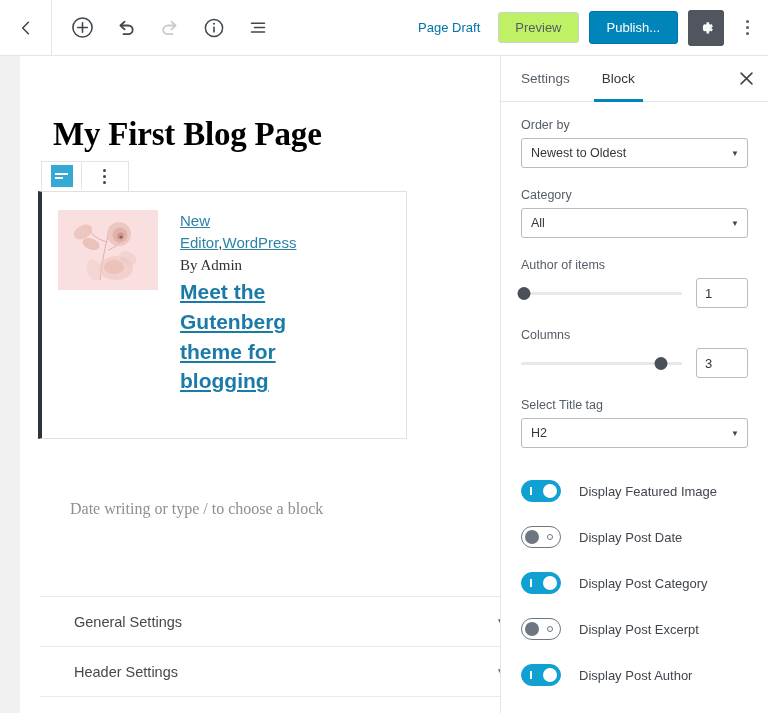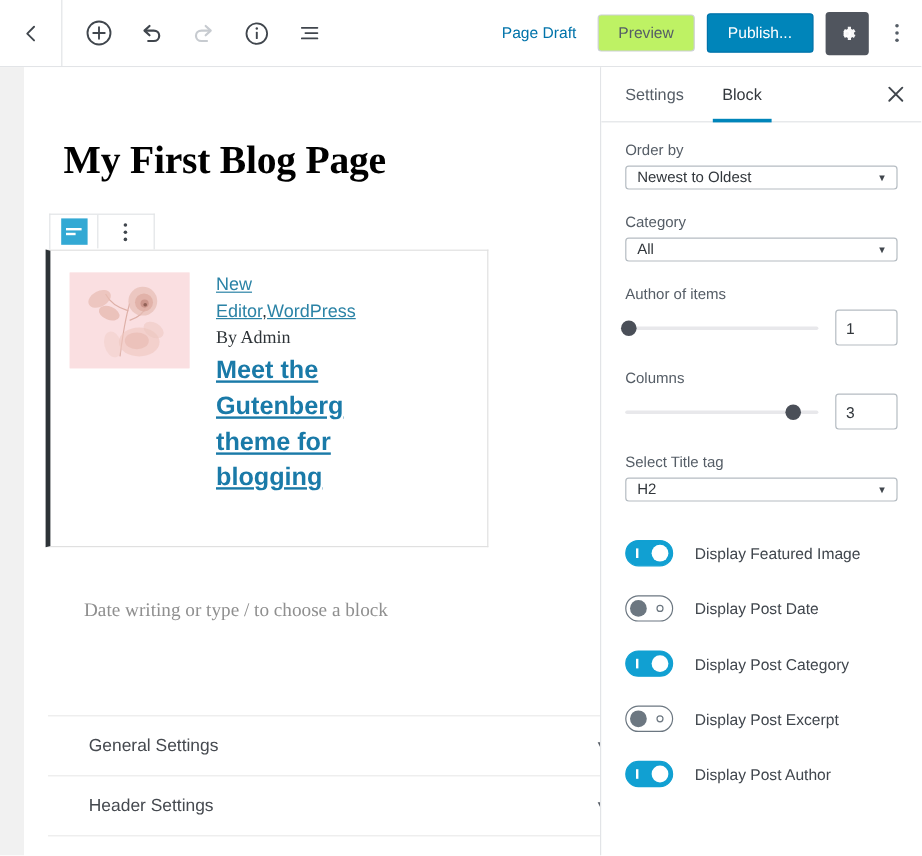--- a/index.html
+++ b/index.html
@@ -131,21 +131,21 @@
     font-weight: 700;
     color: #000000;
     letter-spacing: -0.2px;
     padding: 60px 0 0 33px;
     line-height: 1.1;
   }
 
   
   .block-wrap {
     position: absolute;
-    top: 122px; left: 18px;
+    top: 105px; left: 18px;
     width: 369px;
   }
 
   .block-toolbar {
     display: flex;
     height: 30px;
     border: 1px solid #e2e4e7;
     border-bottom: none;
     background: #ffffff;
     width: 88px;
@@ -325,21 +325,21 @@
 
   .fld-label {
     display: block;
     font-size: 12.5px;
     color: #555d66;
     margin-bottom: 6px;
   }
 
   .sel {
     position: relative;
-    height: 20px;
+    height: 30px;
     border: 1px solid #b5bcc2;
     border-radius: 3px;
     background: #ffffff;
     display: flex;
     align-items: center;
     padding: 0 24px 0 9px;
     font-size: 12.5px;
     color: #32373c;
     cursor: pointer;
   }

